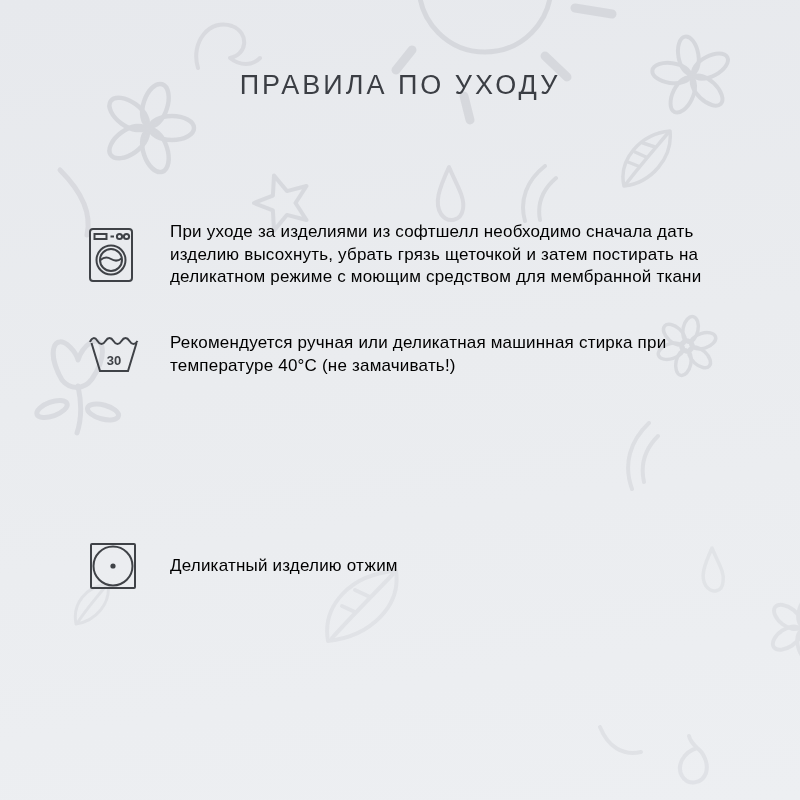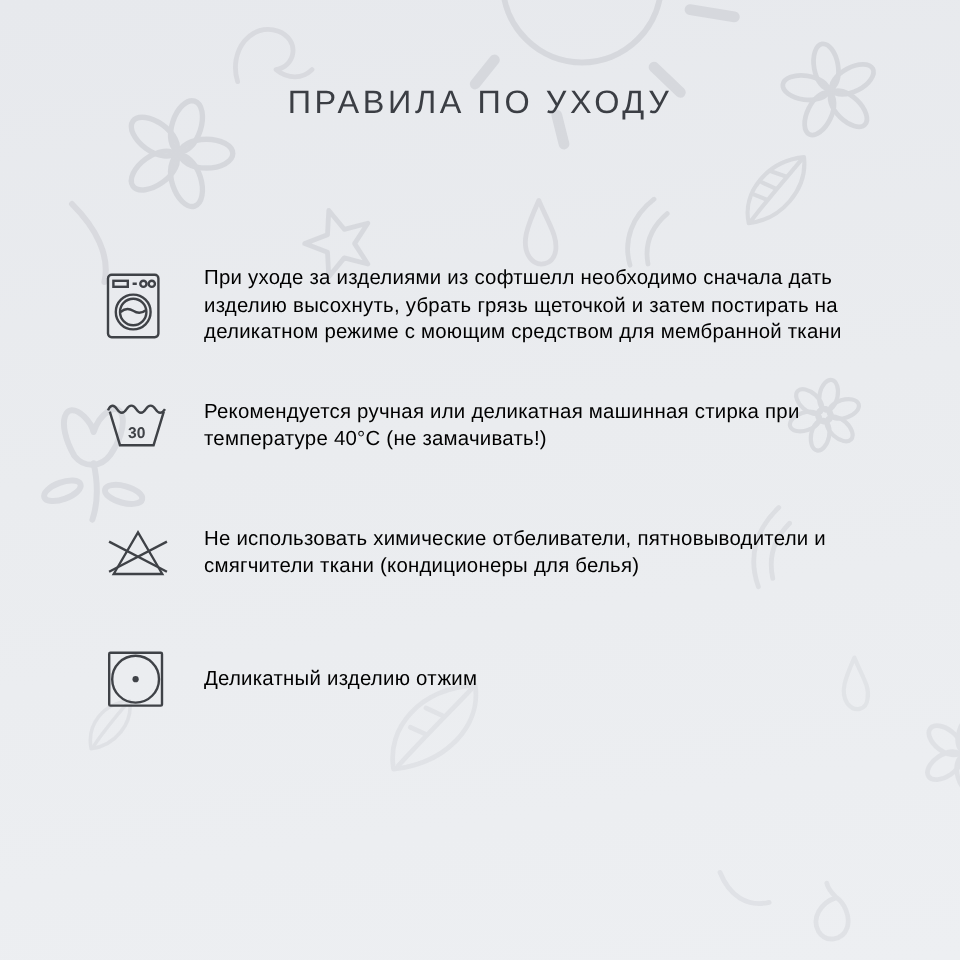--- a/index.html
+++ b/index.html
@@ -162,32 +162,20 @@
         <g fill="none" stroke-width="2" stroke="#3f4247">
           <path d="M2,8 C4,3 7,3 9.5,7 C12,11 15,11 17.5,7 C20,3 23,3 25.5,7 C28,11 31,11 33.5,7 C36,3 39,3 41.5,7 C44,11 47,11 49.5,7"></path>
           <path d="M3.5,9 L12,37 L40,37 L48.5,9"></path>
         </g>
         <text class="tub-num" x="26" y="31" text-anchor="middle" stroke="none" fill="#3f4247"><tspan>30</tspan></text>
       </svg>
     </div>
     <div class="row-text">Рекомендуется ручная или деликатная машинная стирка при температуре 40°С (не замачивать!)</div>
   </div>
 
-  <div class="care-row row-3">
-    <div class="icon-cell">
-      <svg width="56" height="46" viewBox="0 0 56 46">
-        <g fill="none" stroke-width="2" stroke="#3f4247">
-          <path d="M28,5 L7,41 L49,41 Z"></path>
-          <path d="M3,13 L53,39"></path>
-          <path d="M53,13 L3,39"></path>
-        </g>
-      </svg>
-    </div>
-    <div class="row-text">Не использовать химические отбеливатели, пятновыводители и смягчители ткани (кондиционеры для белья)</div>
-  </div>
 
   <div class="care-row row-4">
     <div class="icon-cell">
       <svg width="50" height="50" viewBox="0 0 50 50">
         <g fill="none" stroke-width="2" stroke="#3f4247">
           <rect x="3" y="3" width="44" height="44" rx="1"></rect>
           <circle cx="25" cy="25" r="19.5"></circle>
         </g>
         <circle cx="25" cy="25" r="2.6" stroke="none" fill="#3f4247"></circle>
       </svg>

